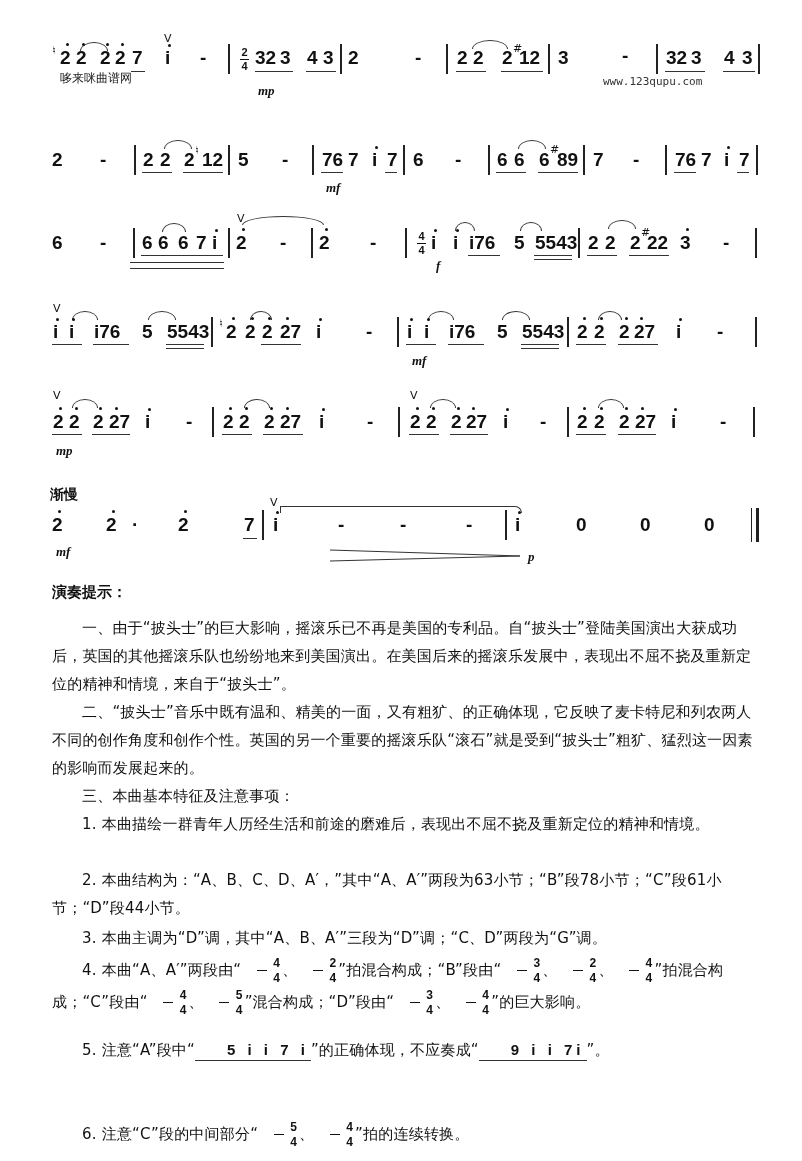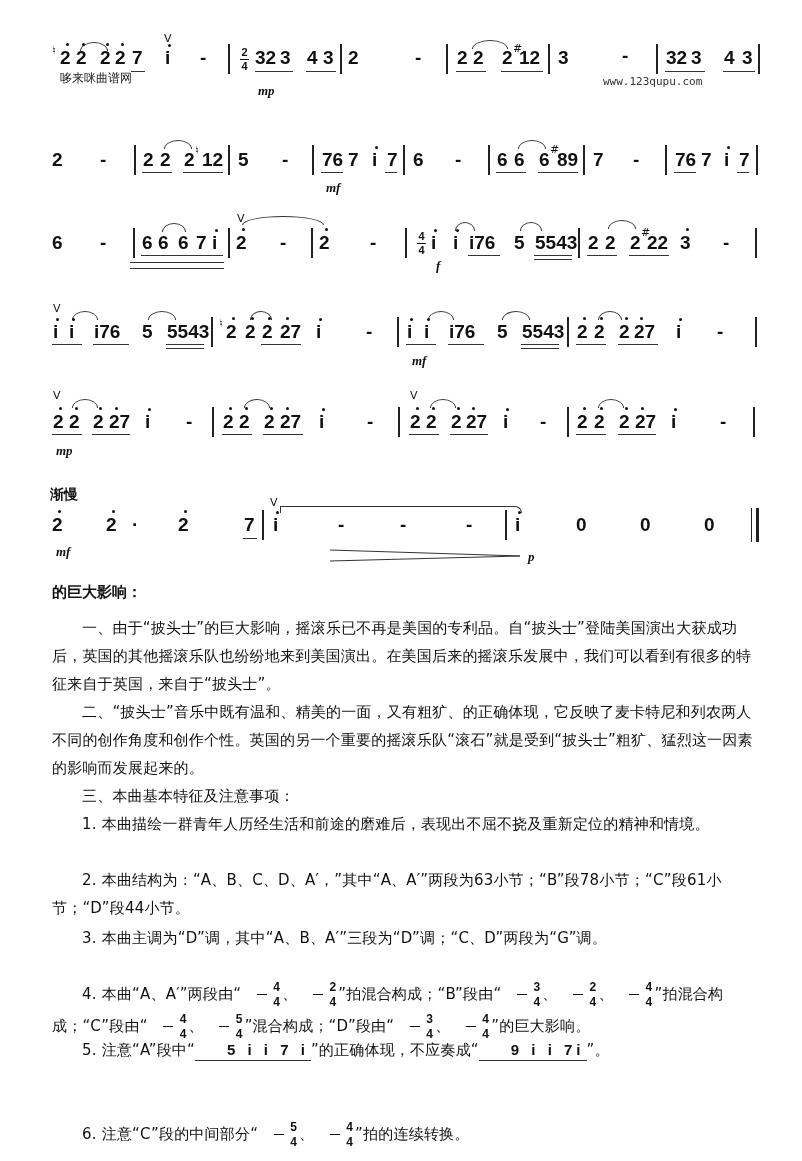--- a/index.html
+++ b/index.html
@@ -362,28 +362,28 @@
     <span class="bar dbl" style="left:751px;top:26px;height:34px;"></span>
     <svg class="hairpin" style="left:330px;top:66px;" width="200" height="16">
       <line x1="0" y1="2" x2="190" y2="8" stroke="#333" stroke-width="1"></line>
       <line x1="0" y1="13" x2="190" y2="8" stroke="#333" stroke-width="1"></line>
     </svg>
     <span class="dyn" style="left:528px;top:67px;">p</span>
   </div>
 </div>
 
 <div class="notes">
-  <div class="heading">的巨大影响：</div>
-  <div class="para" style="top:36px;text-indent:30px;">一、由于“披头士”的巨大影响，摇滚乐已不再是美国的专利品。自“披头士”登陆美国演出大获成功后，英国的其他摇滚乐队也纷纷地来到美国演出。在美国后来的摇滚乐发展中，我们可以看到有很多的特征来自于英国，来自于“披头士”。</div>
+  <div class="heading">演奏提示：</div>
+  <div class="para" style="top:36px;text-indent:30px;">一、由于“披头士”的巨大影响，摇滚乐已不再是美国的专利品。自“披头士”登陆美国演出大获成功后，英国的其他摇滚乐队也纷纷地来到美国演出。在美国后来的摇滚乐发展中，表现出不屈不挠及重新定位的精神和情境，来自于“披头士”。</div>
   <div class="para" style="top:120px;text-indent:30px;">二、“披头士”音乐中既有温和、精美的一面，又有粗犷、的正确体现，它反映了麦卡特尼和列农两人不同的创作角度和创作个性。英国的另一个重要的摇滚乐队“滚石”就是受到“披头士”粗犷、猛烈这一因素的影响而发展起来的。</div>
   <div class="para" style="top:204px;text-indent:30px;">三、本曲基本特征及注意事项：</div>
   <div class="para" style="top:232px;text-indent:30px;">1. 本曲描绘一群青年人历经生活和前途的磨难后，表现出不屈不挠及重新定位的精神和情境。</div>
   <div class="para" style="top:288px;text-indent:30px;">2. 本曲结构为：“A、B、C、D、A′，”其中“A、A′”两段为63小节；“B”段78小节；“C”段61小节；“D”段44小节。</div>
   <div class="para" style="top:346px;text-indent:30px;">3. 本曲主调为“D”调，其中“A、B、A′”三段为“D”调；“C、D”两段为“G”调。</div>
-  <div class="para" style="top:376px;text-indent:30px;line-height:32px;margin-top:24px;">
+  <div class="para" style="top:376px;text-indent:30px;line-height:32px;">
     <span>4. 本曲“A、A′”两段由“</span><span class="frac">
         <span>4</span>
         <span class="fl"></span>
         <span>4</span>
       </span><span>、</span><span class="frac">
         <span>2</span>
         <span class="fl"></span>
         <span>4</span>
       </span><span>”拍混合构成；“B”段由“</span><span class="frac">
         <span>3</span>

